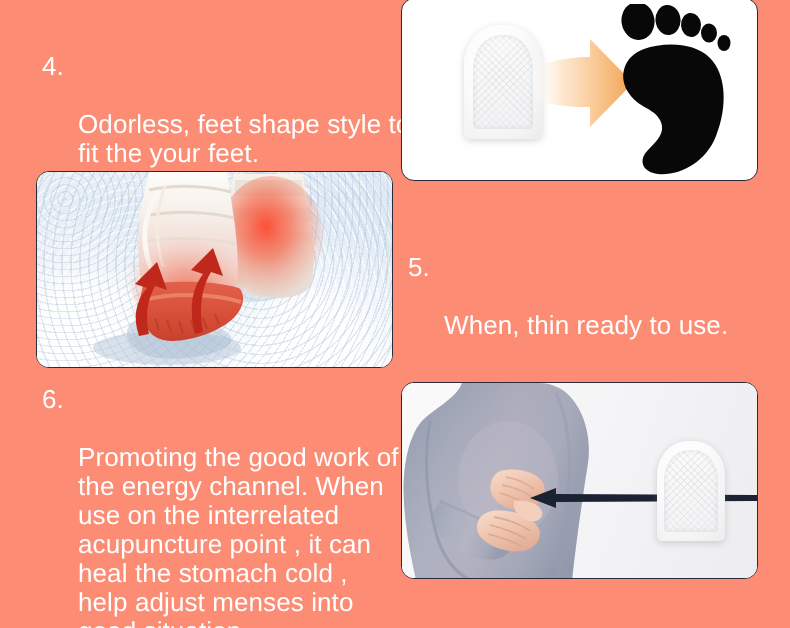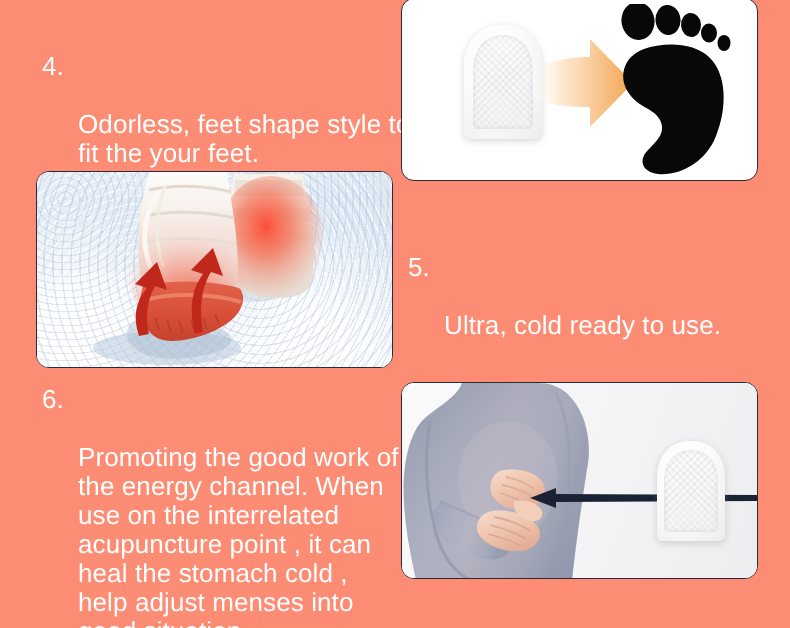--- a/index.html
+++ b/index.html
@@ -129,21 +129,21 @@
 
 <div class="stage">
 
   <div class="feature-text" id="text-4">
     <span class="num">4.</span>
     <span class="body">Odorless, feet shape style to fit the your feet.</span>
   </div>
 
   <div class="feature-text" id="text-5">
     <span class="num">5.</span>
-    <span class="body">Ultra, cold ready to use.</span>
+    <span class="body">When, thin ready to use.</span>
   </div>
 
   <div class="feature-text" id="text-6">
     <span class="num">6.</span>
     <span class="body">Promoting the good work of the energy channel. When use on the interrelated acupuncture point , it can heal the stomach cold , help adjust menses into good situation.</span>
   </div>
 
   <div class="card" id="card-foot">
     <div class="card-inner">
 

